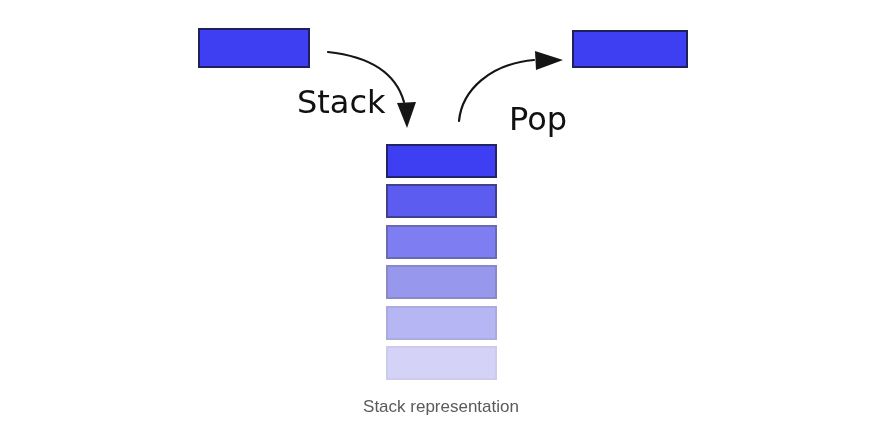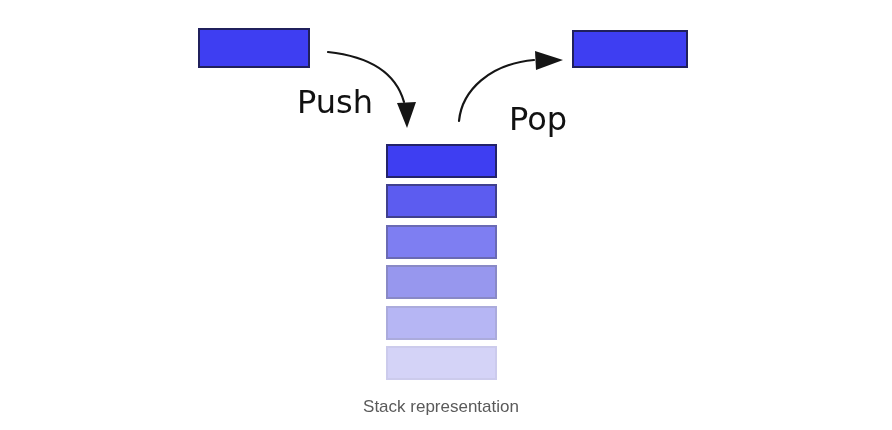--- a/index.html
+++ b/index.html
@@ -77,21 +77,21 @@
     <g>
       <path class="arrow-line" d="M328,52 C 365,56 395,70 404,102" fill="none" stroke="#151515" stroke-width="2.2" stroke-linecap="round"></path>
       <polygon class="arrow-head" points="397,103 416,102 407,128" fill="#151515"></polygon>
     </g>
     <g>
       <path class="arrow-line" d="M459,121 C 462,90 490,64 534,60" fill="none" stroke="#151515" stroke-width="2.2" stroke-linecap="round"></path>
       <polygon class="arrow-head" points="535,51 536,70 563,60" fill="#151515"></polygon>
     </g>
   </svg>
 
-  <div class="op-label push" style="color: rgb(17, 17, 17);">Push</div>
+  <div class="op-label push" style="color: rgb(17, 17, 17);">Stack</div>
 
   <div class="op-label pop" style="color: rgb(17, 17, 17);">Pop</div>
 
   <div class="stack">
       <div class="stack-level" style="background: rgb(62, 62, 242); border-color: rgb(35, 35, 106);"></div>
       <div class="stack-level" style="background: rgb(92, 92, 240); border-color: rgb(64, 64, 142);"></div>
       <div class="stack-level" style="background: rgb(126, 126, 242); border-color: rgb(106, 106, 180);"></div>
       <div class="stack-level" style="background: rgb(151, 151, 238); border-color: rgb(137, 137, 198);"></div>
       <div class="stack-level" style="background: rgb(182, 182, 244); border-color: rgb(171, 171, 220);"></div>
       <div class="stack-level" style="background: rgb(212, 211, 247); border-color: rgb(204, 203, 236);"></div>

